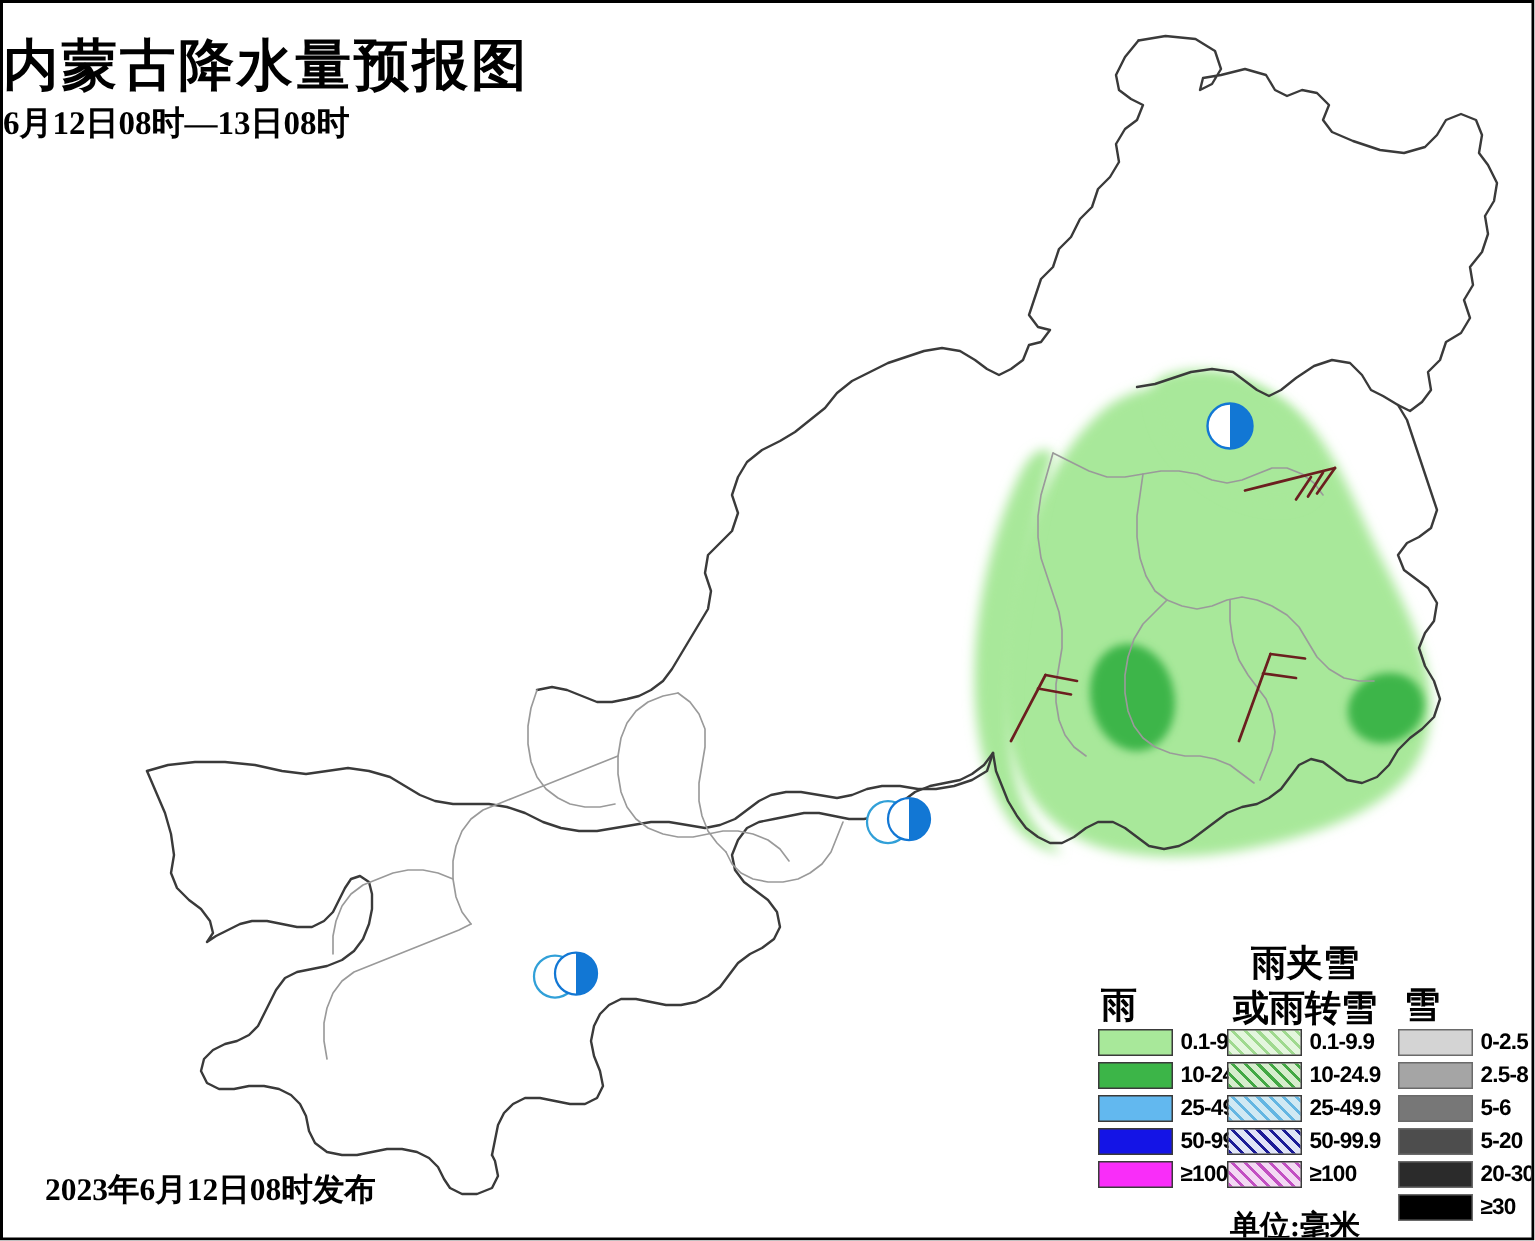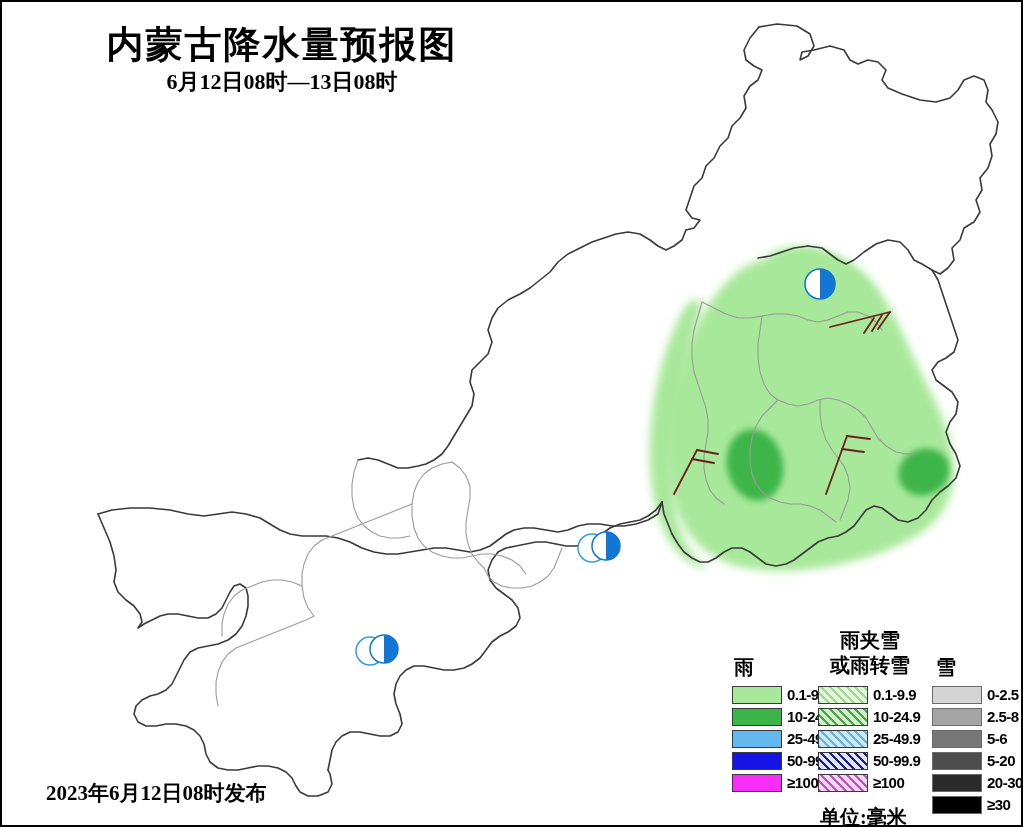--- a/index.html
+++ b/index.html
@@ -17,21 +17,21 @@
     overflow: hidden;
     font-family: "Liberation Serif", "DejaVu Serif", serif;
   }
 
   
   #title-block {
     position: absolute;
     left: 0;
     top: 22px;
     width: 560px;
-    text-align: center;
+    text-align: left;
     z-index: 40;
   }
   #map-title {
     font-family: "Liberation Serif", "DejaVu Serif", serif;
     font-size: 37px;
     font-weight: bold;
     letter-spacing: 2px;
     color: #000;
     line-height: 1.15;
   }
@@ -52,21 +52,20 @@
   
   #issue-stamp {
     position: absolute;
     left: 28px;
     bottom: 18px;
     font-size: 21px;
     font-weight: bold;
     color: #000;
     z-index: 40;
     white-space: nowrap;
-    margin-left: 16px;
   }
 
   
   #map-svg {
     position: absolute;
     left: 0;
     top: 0;
     width: 1023px;
     height: 827px;
     z-index: 10;
@@ -79,21 +78,21 @@
     top: 624px;
     width: 288px;
     height: 196px;
     z-index: 50;
     font-family: "Liberation Sans", "DejaVu Sans", sans-serif;
   }
 
   .legend-head {
     font-family: "Liberation Serif", "DejaVu Serif", serif;
     font-weight: bold;
-    font-size: 20px;
+    font-size: 24px;
     color: #000;
     text-align: center;
     white-space: nowrap;
   }
   #head-rain  { position: absolute; left: 6px;  top: 28px; }
   #head-sleet { position: absolute; left: 82px; top: 2px;  width: 120px; line-height: 1.25; }
   #head-snow  { position: absolute; left: 208px;top: 28px; }
 
   .legend-rows { position: absolute; top: 58px; }
   #rows-rain  { left: 4px; }

